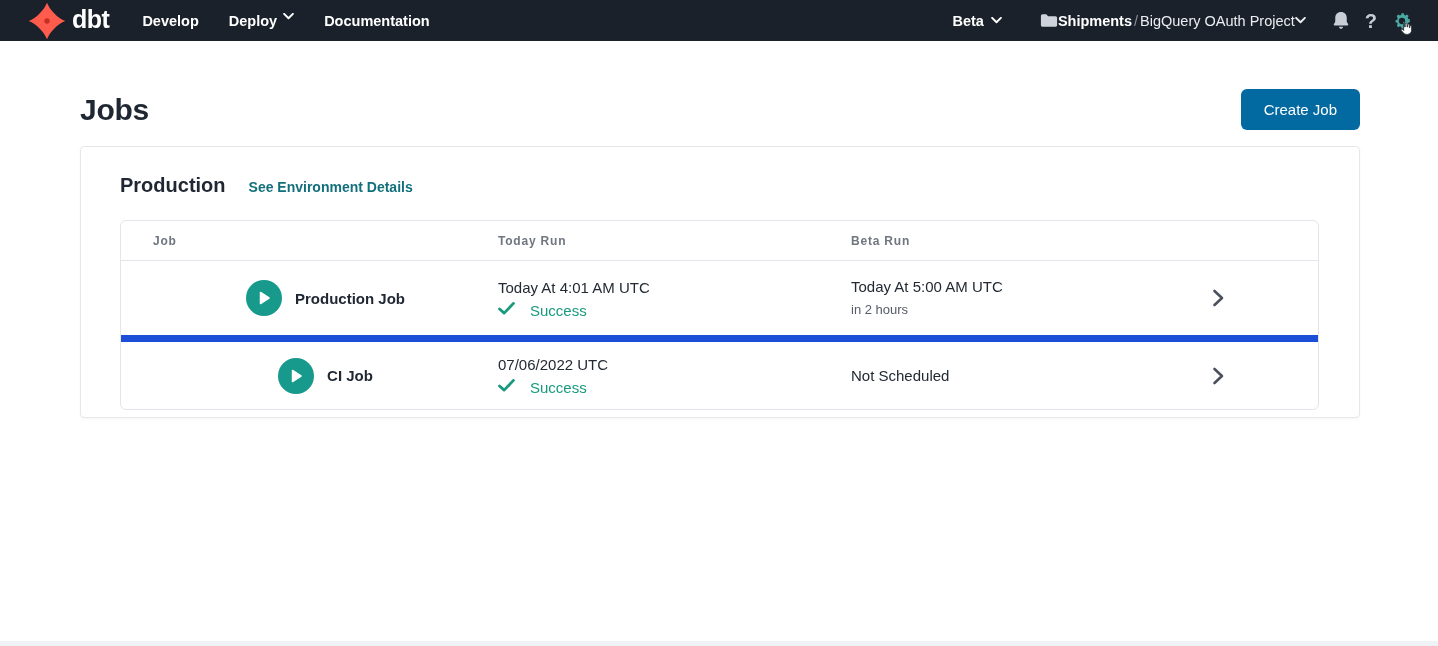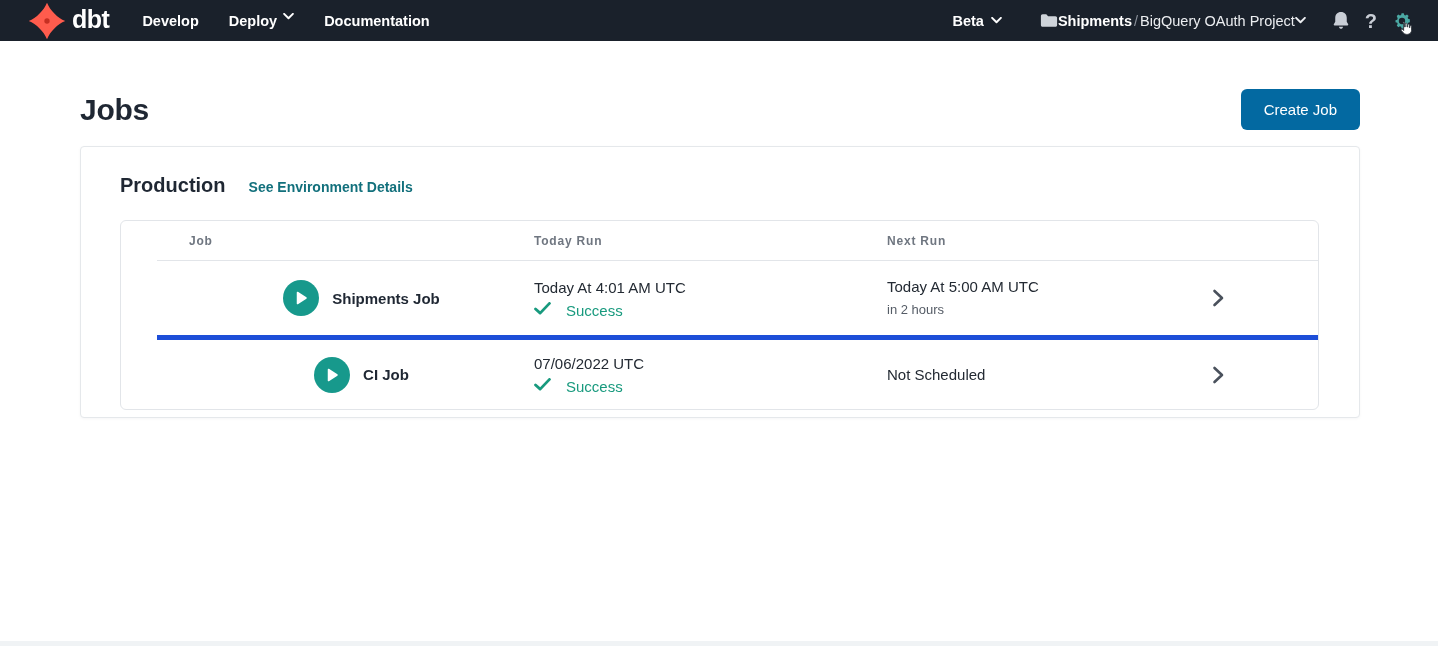--- a/index.html
+++ b/index.html
@@ -75,36 +75,35 @@
   .env-link {
     font-size:14px; font-weight:700; color:#12707c; text-decoration:none; cursor:pointer;
   }
 
   
   .jobs-table {
     margin-top:23px;
     border:1px solid #e2e5e9;
     border-radius:6px;
     overflow:hidden;
-    padding-left:36px;
   }
   .t-head, .t-row {
     display:grid;
     grid-template-columns:345px 353px 1fr 200px;
     padding-left:32px;
   }
   .t-head {
     height:40px; align-items:center;
     border-bottom:1px solid #e2e5e9;
   }
   .t-head .h-cell {
     font-size:12px; font-weight:600; color:#6f7680; letter-spacing:0.8px;
   }
   .t-row { height:74px; cursor:pointer; }
-  .t-row + .t-row { border-top:5px solid #1d4ed8; }
+  .t-row + .t-row { border-top:7px solid #1d4ed8; }
   .cell { display:flex; flex-direction:column; justify-content:center; }
   .job-cell { flex-direction:row; align-items:center; gap:13px; }
   .play-btn {
     width:36px; height:36px; border-radius:50%;
     background:#17998c; display:flex; align-items:center; justify-content:center;
     flex:0 0 36px; cursor:pointer;
   }
   .job-name { font-size:15px; font-weight:700; color:#1f2733; }
   .time-primary { font-size:15px; color:#232a33; line-height:20px; }
   .status-line { display:flex; align-items:flex-start; gap:15px; margin-top:4px; }
@@ -214,34 +213,34 @@
   <section class="env-card">
     <div class="card-head">
       <h2 class="env-name">Production</h2>
       <a class="env-link">See Environment Details</a>
     </div>
 
     <div class="jobs-table">
       <div class="t-head">
         <div class="h-cell">Job</div>
         <div class="h-cell">Today Run</div>
-        <div class="h-cell">Next Run</div>
+        <div class="h-cell">Beta Run</div>
         <div class="h-cell"></div>
       </div>
 
       <div class="t-row">
         <div class="cell job-cell">
           <span class="play-btn">
             <span style="display:flex;">
               <svg width="14" height="14" viewBox="0 0 14 14">
                   <path d="M3.5 1.5 L12 7 L3.5 12.5 Z" fill="#ffffff" stroke="#ffffff" stroke-width="1.5" stroke-linejoin="round"></path>
                 </svg>
             </span>
           </span>
-          <span class="job-name">Shipments Job</span>
+          <span class="job-name">Production Job</span>
         </div>
         <div class="cell">
           <div class="time-primary">Today At 4:01 AM UTC</div>
           <div class="status-line">
             <span style="display:flex;">
               <svg width="17" height="13" viewBox="0 0 18 14">
                   <path d="M1.5 7.5 L6.5 12 L16.5 1.5" fill="none" stroke="#189a7e" stroke-width="3" stroke-linecap="round" stroke-linejoin="round"></path>
                 </svg>
             </span>
             <span class="status-text">Success</span>

